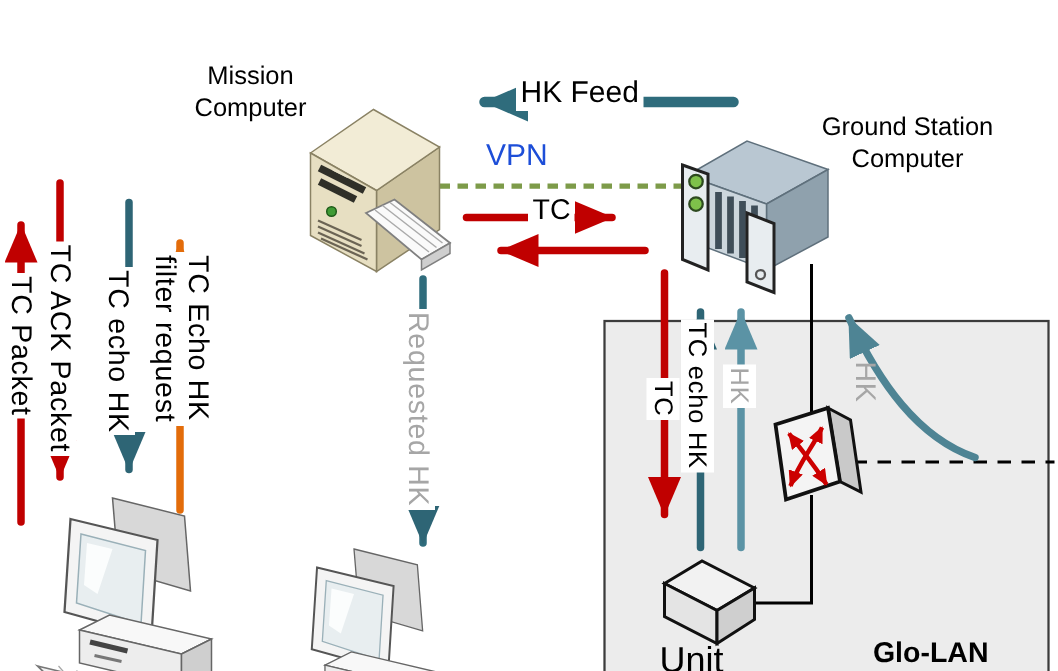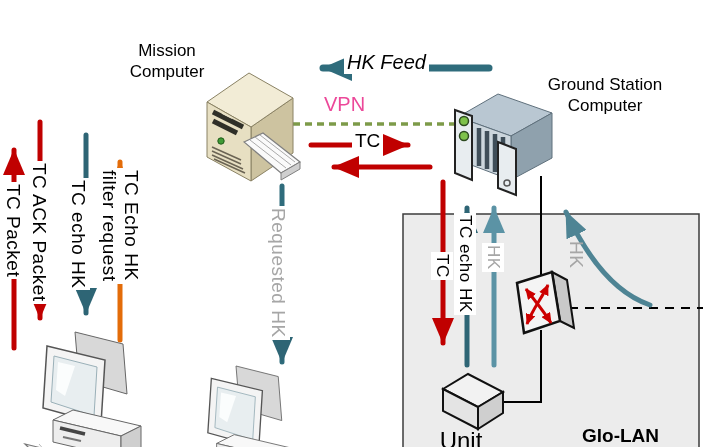--- a/index.html
+++ b/index.html
@@ -15,21 +15,21 @@
   .vlabel{
     position:absolute;background:#fff;font-size:19px;line-height:1.15;
     writing-mode:vertical-rl;text-orientation:sideways;
     padding:2px 1px;white-space:pre-line;letter-spacing:0.5px;
   }
   .nodelabel{
     position:absolute;background:transparent;font-size:17px;line-height:1.25;
     text-align:center;white-space:pre-line;
   }
   .gray{color:#a6a6a6;}
-  .green{color:#ec4899;}
+  .green{color:#1d4ed8;}
   .small{font-size:17px;}
   .bold{font-weight:bold;}
 </style>
 </head>
 <body>
 
 <div id="canvas">
 
   <svg id="art" width="705" height="447" viewBox="0 0 705 447">
     <defs>
@@ -157,21 +157,21 @@
     </g>
   </svg>
 
   <div class="nodelabel" style="left:107px;top:0;width:120px;">Mission
 Computer</div>
   <div class="nodelabel" style="left:530px;top:34px;width:150px;">Ground Station
 Computer</div>
   <div class="nodelabel" style="left:426px;top:386px;width:70px;font-size:24px;">Unit</div>
   <div class="nodelabel bold" style="left:568px;top:384px;width:105px;font-size:19px;">Glo-LAN</div>
 
-  <div class="hlabel" style="left:344px;top:10px;font-size:20px;font-style:italic;">HK Feed</div>
+  <div class="hlabel" style="left:344px;top:10px;font-size:20px;">HK Feed</div>
   <div class="hlabel green" style="left:321px;top:52px;font-size:20px;">VPN</div>
   <div class="hlabel" style="left:352px;top:90px;">TC</div>
 
   <div class="vlabel" style="left:1px;top:142px;">TC Packet</div>
   <div class="vlabel" style="left:27px;top:121px;">TC ACK Packet</div>
   <div class="vlabel" style="left:66px;top:138px;">TC echo HK</div>
   <div class="vlabel" style="left:97px;top:128px;">TC Echo HK
 filter request</div>
   <div class="vlabel gray" style="left:266px;top:166px;">Requested HK</div>
   <div class="vlabel small" style="left:431px;top:212px;">TC</div>

